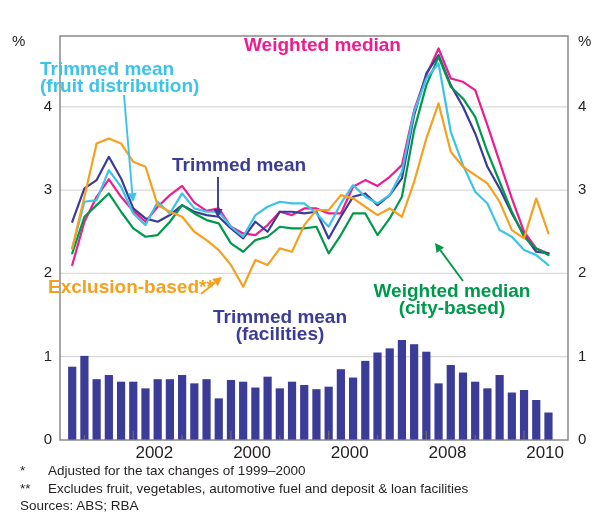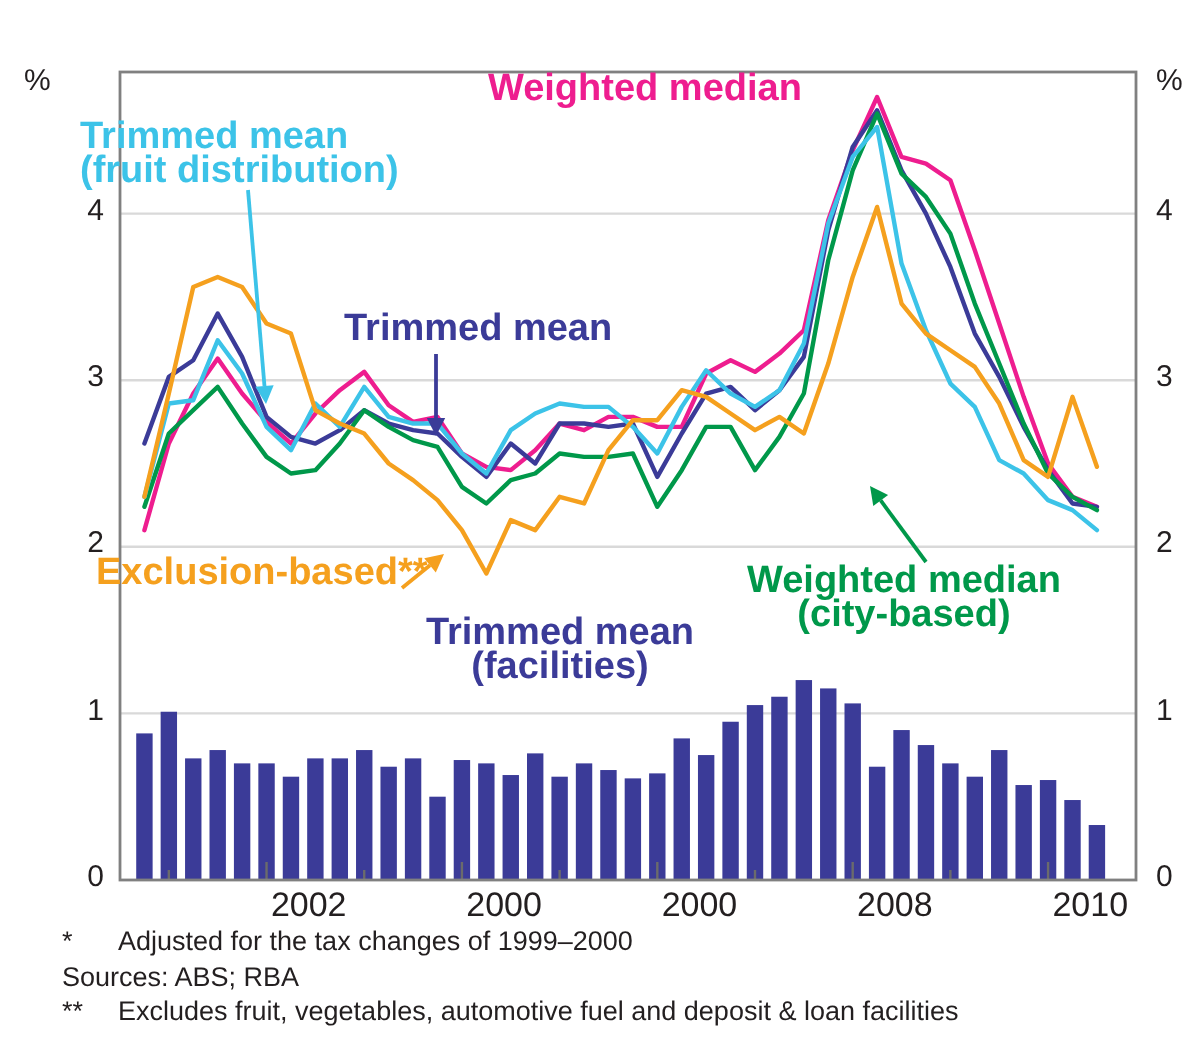--- a/index.html
+++ b/index.html
@@ -134,25 +134,25 @@
       <div class="annot c" style="left: 372px; top: 282px; color: rgb(0, 152, 74); width: 160px;">
         <div>Weighted median</div>
         <div>(city-based)</div>
       </div>
       <div class="annot c" style="left: 200px; top: 308px; color: rgb(59, 59, 152); width: 160px;">
         <div>Trimmed mean</div>
         <div>(facilities)</div>
       </div>
     </div>
 
-  <div class="notes" style="left:20px;top:462px;margin-left:11px;">
+  <div class="notes" style="left:20px;top:462px;">
     <span class="note-row">
       <span class="note-mark">*</span><span>Adjusted for the tax changes of 1999–2000</span>
     </span>
     <span class="note-row">
-      <span>Sources: ABS; RBA</span>
+      <span class="note-mark">**</span><span>Excludes fruit, vegetables, automotive fuel and deposit &amp; loan facilities</span>
     </span>
     <span class="note-row">
-      <span class="note-mark">**</span><span>Excludes fruit, vegetables, automotive fuel and deposit &amp; loan facilities</span>
+      <span>Sources: ABS; RBA</span>
     </span>
   </div>
 
 </div>
 
 </body></html>

